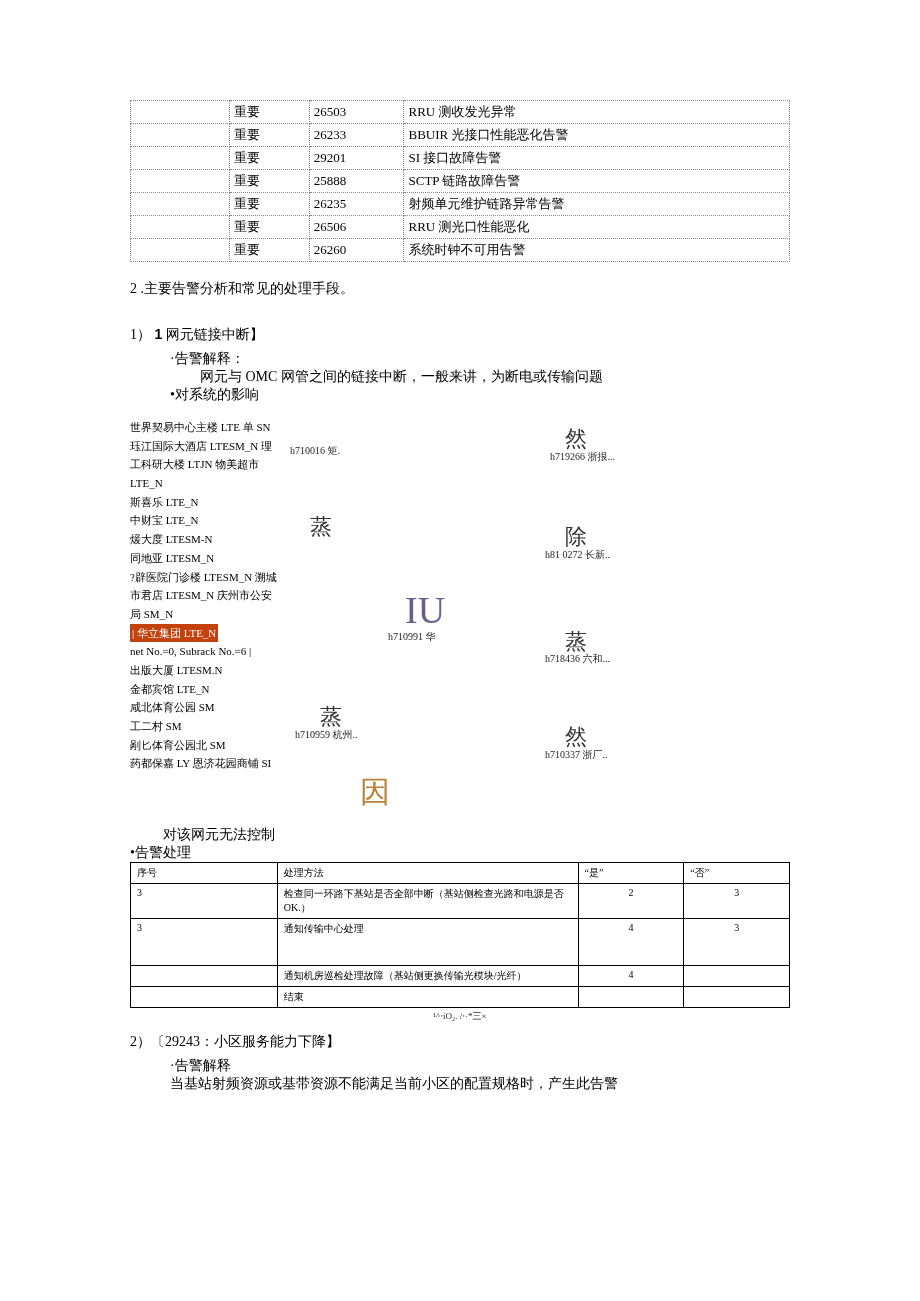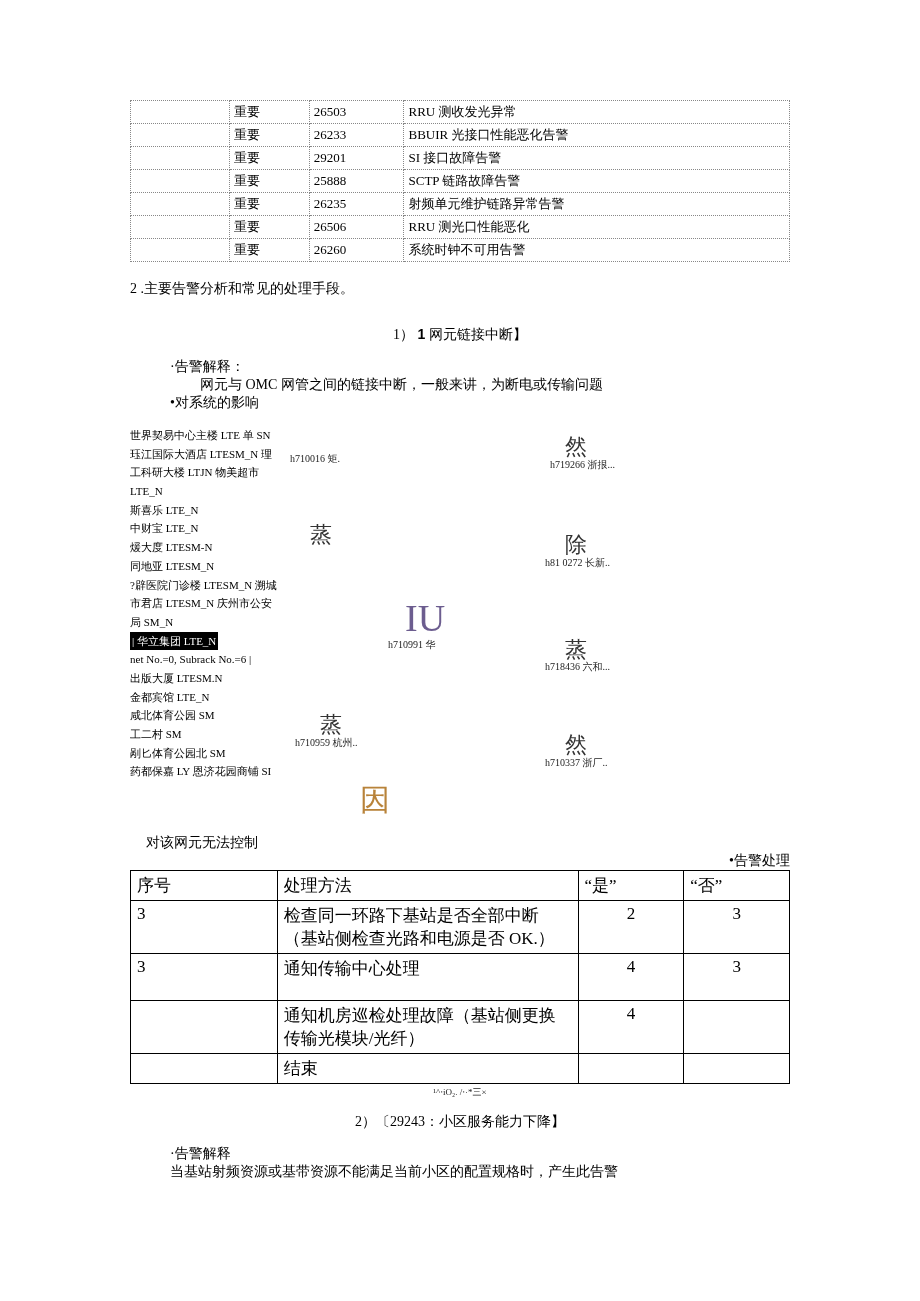--- a/index.html
+++ b/index.html
@@ -24,22 +24,21 @@
   }
   table.top-table td.first-col {
     border-left: 1px dotted #888;
     border-right: 1px dotted #888;
     width: 90px;
   }
   .section-num {
     margin: 18px 0 28px 0;
   }
   .sub-num {
-    margin: 14px 0;
-    text-align: center;
+    margin: 6px 0;
   }
   .bold1 {
     font-family: Arial, sans-serif;
     font-weight: bold;
   }
   .indent1 { margin-left: 40px; }
   .indent2 { margin-left: 70px; }
   .list-block {
     font-size: 11px;
     margin-top: 14px;
@@ -48,21 +47,21 @@
     padding-bottom: 8px;
   }
   .list-left {
     position: absolute;
     left: 0;
     top: 0;
     width: 180px;
   }
   .list-left div { white-space: nowrap; }
   .highlight {
-    background: #000000;
+    background: #c2410c;
     color: #fff;
     display: inline-block;
     padding: 0 2px;
   }
   .deco {
     position: absolute;
     font-family: "KaiTi", "楷体", serif;
     font-size: 22px;
     color: #333;
   }
@@ -79,21 +78,21 @@
     position: absolute;
   }
   .tiny {
     position: absolute;
     font-size: 10px;
     color: #222;
   }
   table.proc-table td, table.proc-table th {
     border: 1px solid #000;
     padding: 3px 6px;
-    font-size: 17px;
+    font-size: 10px;
     vertical-align: top;
   }
   table.proc-table th {
     font-weight: normal;
     text-align: left;
   }
   .center { text-align: center; }
   .footnote {
     font-size: 9px;
     text-align: center;
@@ -200,22 +199,22 @@
   <span class="tiny" style="left:415px; top:232px;">h718436 六和...</span>
 
   <span class="deco" style="left:190px; top:280px;">蒸</span>
   <span class="tiny" style="left:165px; top:308px;">h710959 杭州..</span>
   <span class="deco" style="left:435px; top:300px;">然</span>
   <span class="tiny" style="left:415px; top:328px;">h710337 浙厂..</span>
 
   <span class="bigchar-yin" style="left:230px; top:348px;">因</span>
 </div>
 
-<div style="margin-left:16px;font-family:Liberation Serif, serif;">对该网元无法控制</div>
-<div style="margin-left:0;text-align:right;">•告警处理</div>
+<div style="margin-left:33px;font-family:Liberation Serif, serif;">对该网元无法控制</div>
+<div style="margin-left:0;">•告警处理</div>
 
 <table class="proc-table">
   <thead>
     <tr>
       <th style="width:130px;">序号</th>
       <th style="width:280px;">处理方法</th>
       <th class="center" style="width:90px;">“是”</th>
       <th class="center" style="width:90px;">“否”</th>
     </tr>
   </thead>

